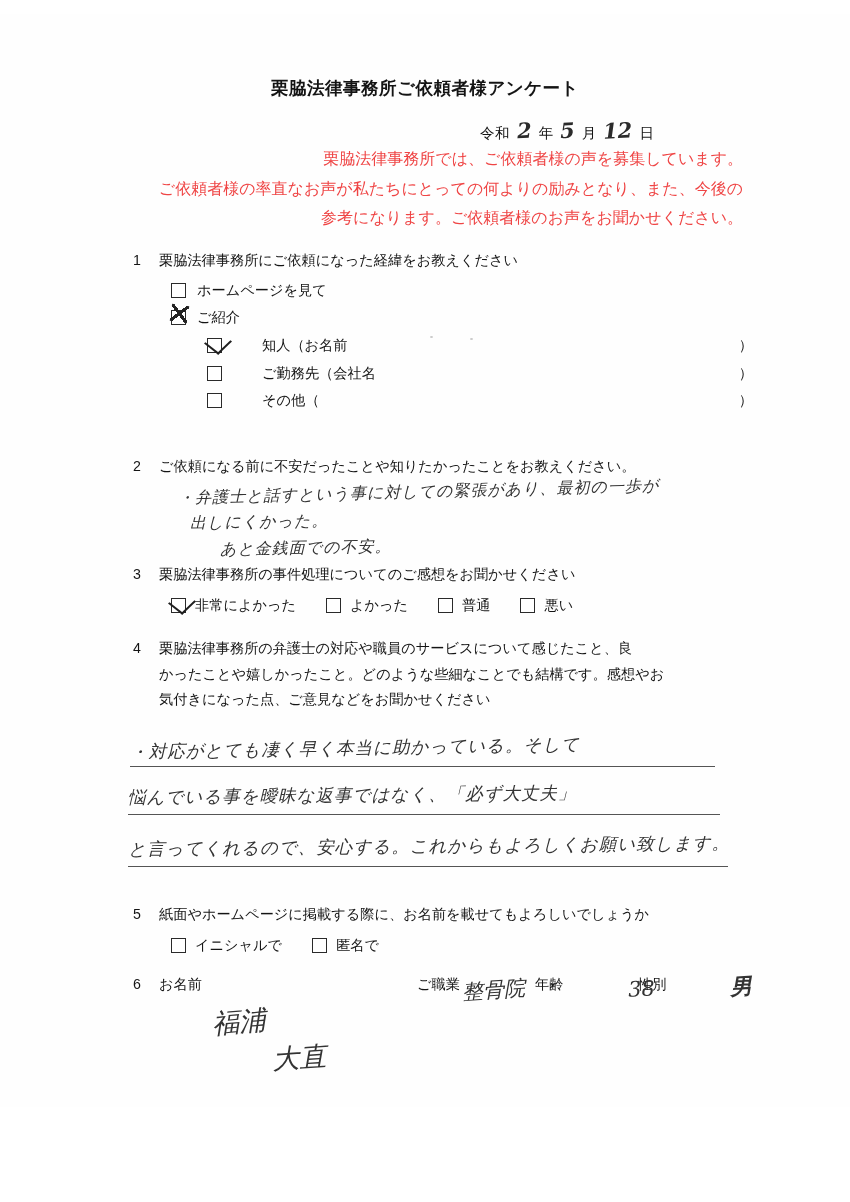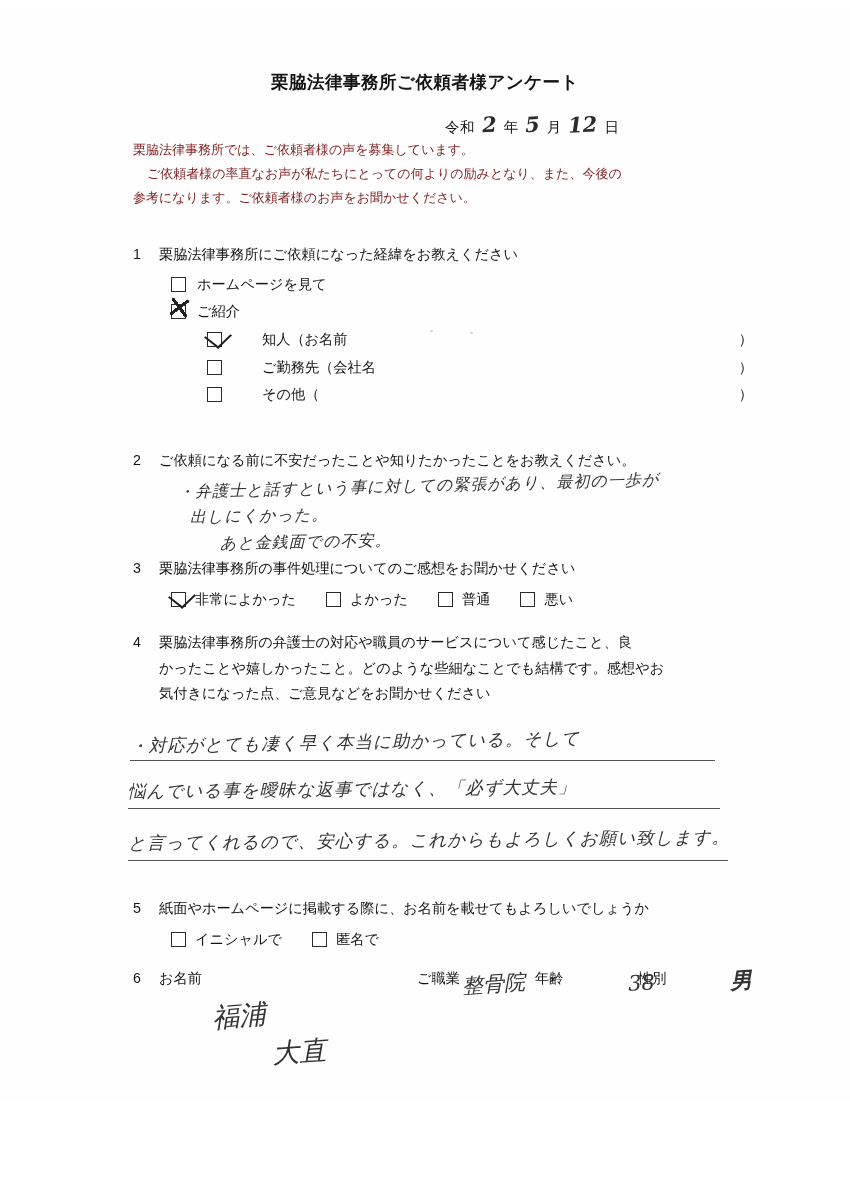--- a/index.html
+++ b/index.html
@@ -9,21 +9,21 @@
     background: #ffffff;
   }
   body {
     font-family: "Liberation Sans", "DejaVu Sans", sans-serif;
     color: #1a1a1a;
   }
   .page {
     position: relative;
     width: 850px;
     height: 1093px;
-    margin: 8px auto;
+    margin: 14px auto;
     background: #fefefe;
     overflow: hidden;
   }
 
   
   .doc-title {
     position: absolute;
     top: 62px;
     left: 0;
     width: 850px;
@@ -31,21 +31,21 @@
     font-size: 17.5px;
     font-weight: bold;
     letter-spacing: 0.5px;
     color: #141414;
   }
 
   
   .date-line {
     position: absolute;
     top: 104px;
-    left: 445px;
+    left: 480px;
     font-size: 14.5px;
     display: flex;
     align-items: baseline;
     gap: 3px;
     color: #141414;
   }
   .date-line .era { letter-spacing: 0.5px; }
   .hand {
     font-family: "DejaVu Serif", serif;
     font-style: italic;
@@ -58,23 +58,24 @@
     display: inline-block;
     padding: 0 4px;
   }
 
   
   .intro {
     position: absolute;
     top: 130px;
     left: 133px;
     width: 610px;
-    font-size: 13px;
+    font-size: 16px;
     line-height: 1.85;
-    color: #7f1d1d;
+    color: #ef4444;
+    text-align: right;
   }
   .intro p { margin: 0; }
   .intro .ind { text-indent: 14px; }
 
   
   .q {
     position: absolute;
     font-size: 14.2px;
     line-height: 1.8;
     color: #141414;

